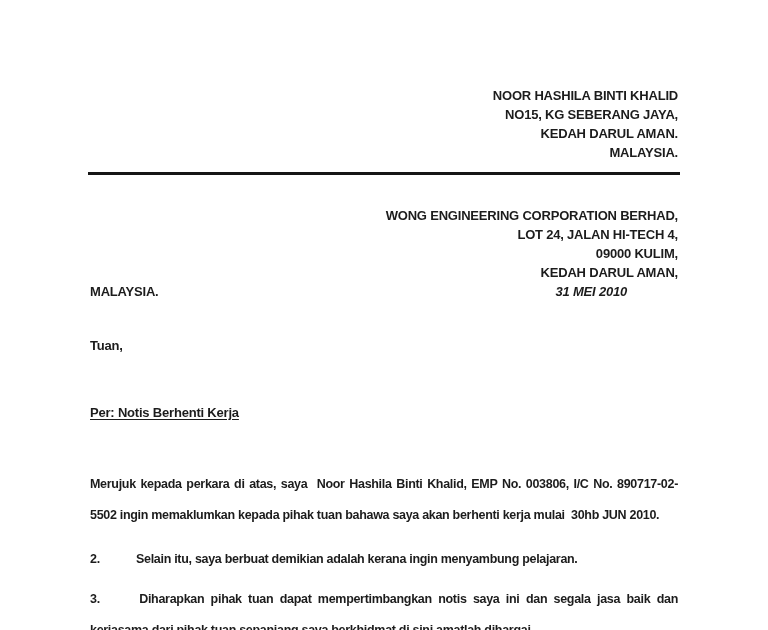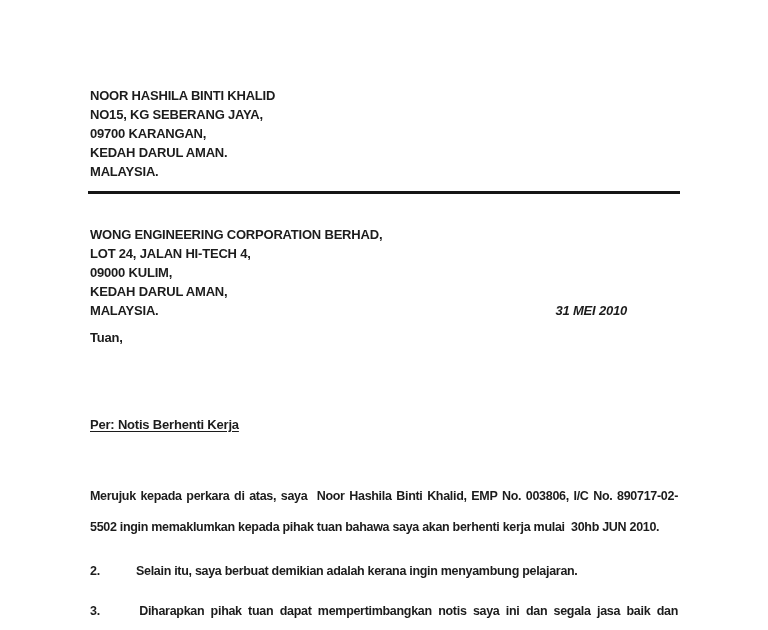--- a/index.html
+++ b/index.html
@@ -18,20 +18,21 @@
     color: #1c1c1c;
   }
   .content {
     padding: 86px 90px 0 90px;
   }
   .addr-line {
     font-size: 13px;
     line-height: 19px;
     letter-spacing: -0.2px;
     white-space: pre;
+    text-align: right;
   }
   .divider {
     border: none;
     border-top: 3px solid #161616;
     margin: 10px 0 0 -2px;
     width: 592px;
   }
   .recipient-block {
     margin-top: 31px;
   }
@@ -40,27 +41,27 @@
   }
   .letter-date {
     margin-left: auto;
     margin-right: 51px;
     font-size: 13px;
     line-height: 19px;
     letter-spacing: -0.2px;
     font-style: italic;
   }
   .salutation {
-    margin-top: 8px;
+    margin-top: 35px;
     font-size: 13px;
     line-height: 19px;
     letter-spacing: -0.2px;
   }
   .subject {
-    margin-top: 68px;
+    margin-top: 48px;
     font-size: 13px;
     line-height: 19px;
     letter-spacing: -0.2px;
     text-decoration: underline;
     text-underline-offset: 2px;
   }
   .para {
     font-size: 12.5px;
     line-height: 31px;
     letter-spacing: -0.3px;
@@ -75,21 +76,20 @@
 </style>
 </head>
 <body>
 
 <div class="page">
   <div class="content">
 
     <div class="sender-block">
       <div class="addr-line">NOOR HASHILA BINTI KHALID</div>
       <div class="addr-line">NO15, KG SEBERANG JAYA,</div>
-      <div class="addr-line">09700 KARANGAN,</div>
       <div class="addr-line">KEDAH DARUL AMAN.</div>
       <div class="addr-line">MALAYSIA.</div>
     </div>
 
     <hr class="divider">
 
     <div class="recipient-block">
       <div class="addr-line">WONG ENGINEERING CORPORATION BERHAD,</div>
       <div class="addr-line">LOT 24, JALAN HI-TECH 4,</div>
       <div class="addr-line">09000 KULIM,</div>

